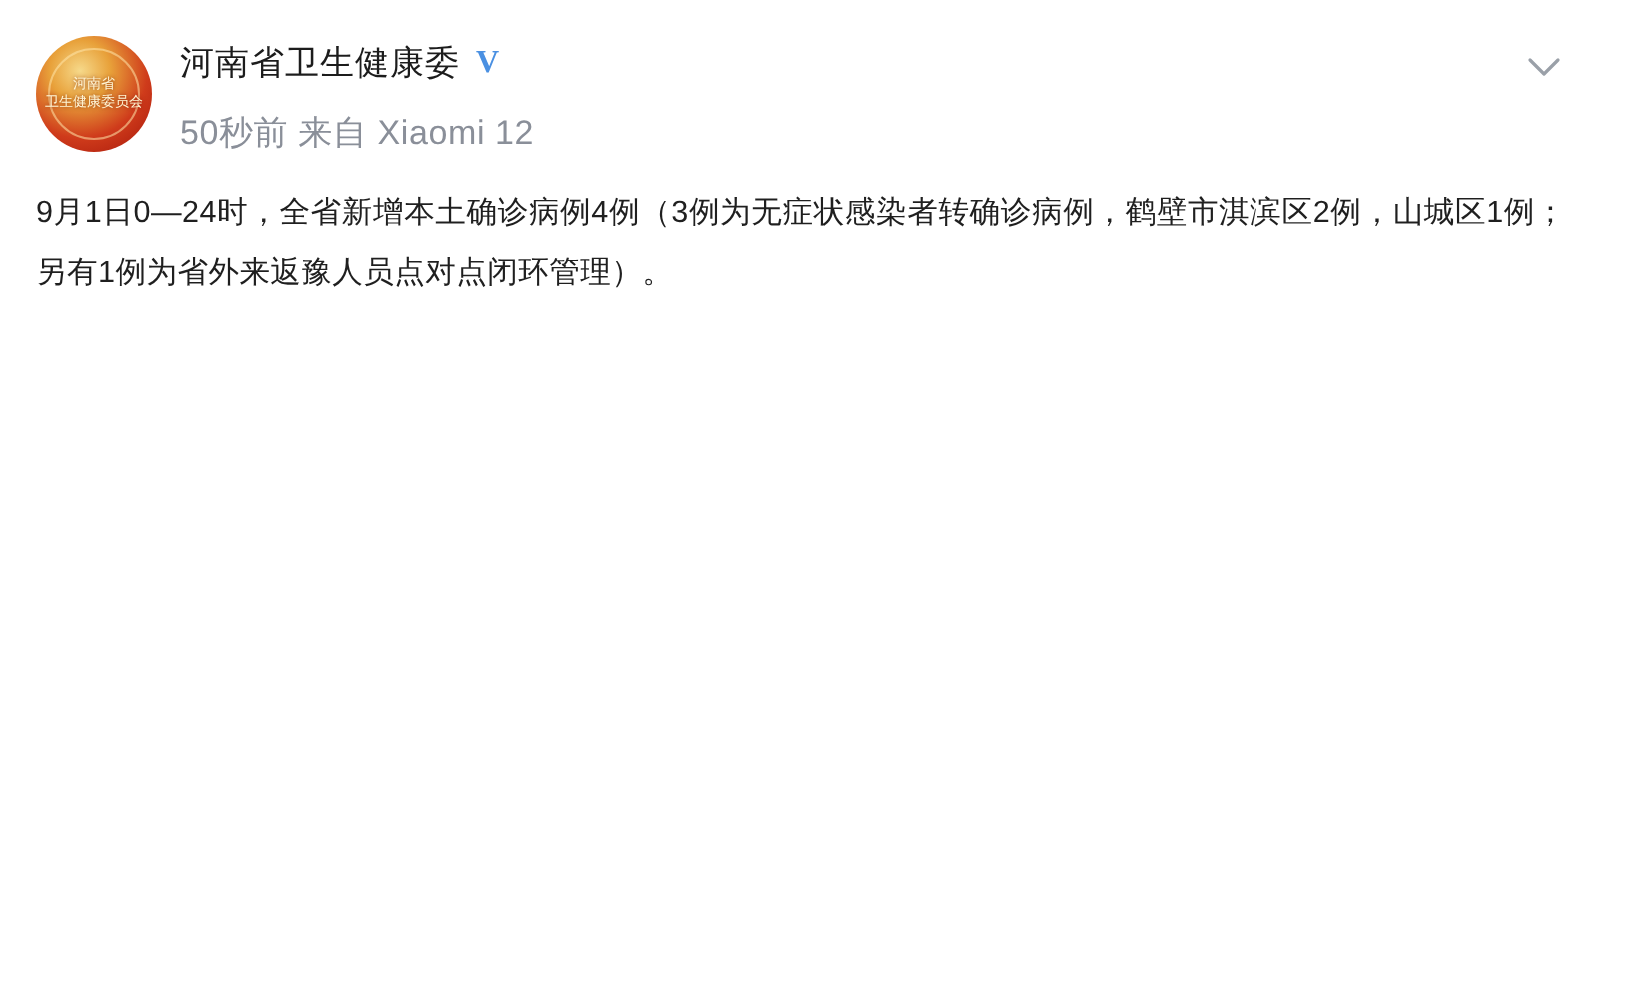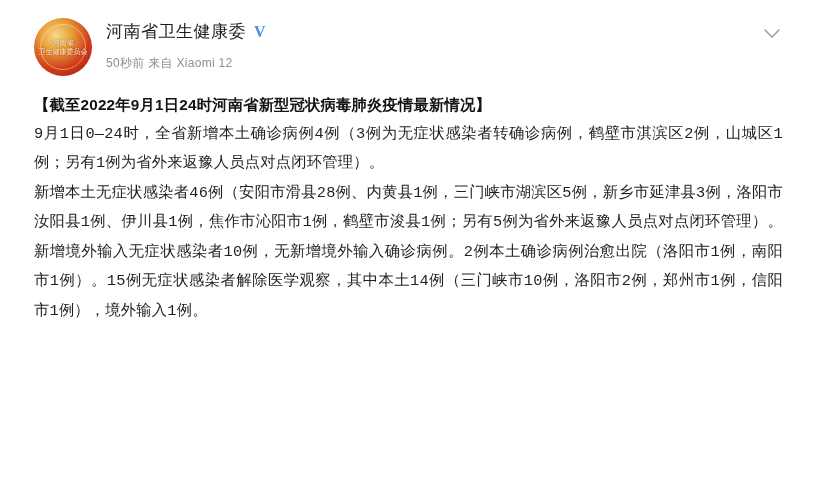--- a/index.html
+++ b/index.html
@@ -11,21 +11,21 @@
     width: 813px;
     height: 500px;
     font-family: "Liberation Sans", sans-serif;
     overflow: hidden;
   }
   .post {
     position: relative;
     width: 813px;
     height: 432px;
     box-sizing: border-box;
-    padding: 14px 30px 0 34px;
+    padding: 14px 30px 0 18px;
     background: #ffffff;
   }
   .post-header {
     display: flex;
     align-items: flex-start;
     position: relative;
   }
   .avatar {
     width: 58px;
     height: 58px;
@@ -71,21 +71,21 @@
   }
   .verified {
     margin-left: 8px;
     font-size: 16px;
     color: #4a90e2;
     font-weight: bold;
     font-family: "Liberation Serif", serif;
   }
   .meta-row {
     margin-top: 12px;
-    font-size: 12px;
+    font-size: 17px;
     color: #8a8f99;
     letter-spacing: .3px;
   }
   .chev {
     position: absolute;
     right: 0;
     top: 8px;
     width: 22px;
     height: 22px;
   }
@@ -133,18 +133,16 @@
     </div>
 
     <div class="chev">
       <svg width="22" height="22" viewBox="0 0 22 22" aria-hidden="true">
         <path d="M4 8 L11 15 L18 8" fill="none" stroke="#9aa0a8" stroke-width="1.6" stroke-linecap="round" stroke-linejoin="round"></path>
       </svg>
     </div>
   </div>
 
   <div class="body">
-    <p class="lead">【截至2022年9月1日24时河南省新型冠状病毒肺炎疫情最新情况】</p>
     <p>9月1日0—24时，全省新增本土确诊病例4例（3例为无症状感染者转确诊病例，鹤壁市淇滨区2例，山城区1例；另有1例为省外来返豫人员点对点闭环管理）。</p>
-    <p>新增本土无症状感染者46例（安阳市滑县28例、内黄县1例，三门峡市湖滨区5例，新乡市延津县3例，洛阳市汝阳县1例、伊川县1例，焦作市沁阳市1例，鹤壁市浚县1例；另有5例为省外来返豫人员点对点闭环管理）。新增境外输入无症状感染者10例，无新增境外输入确诊病例。2例本土确诊病例治愈出院（洛阳市1例，南阳市1例）。15例无症状感染者解除医学观察，其中本土14例（三门峡市10例，洛阳市2例，郑州市1例，信阳市1例），境外输入1例。</p>
   </div>
 
 </div>
 
 </body></html>

